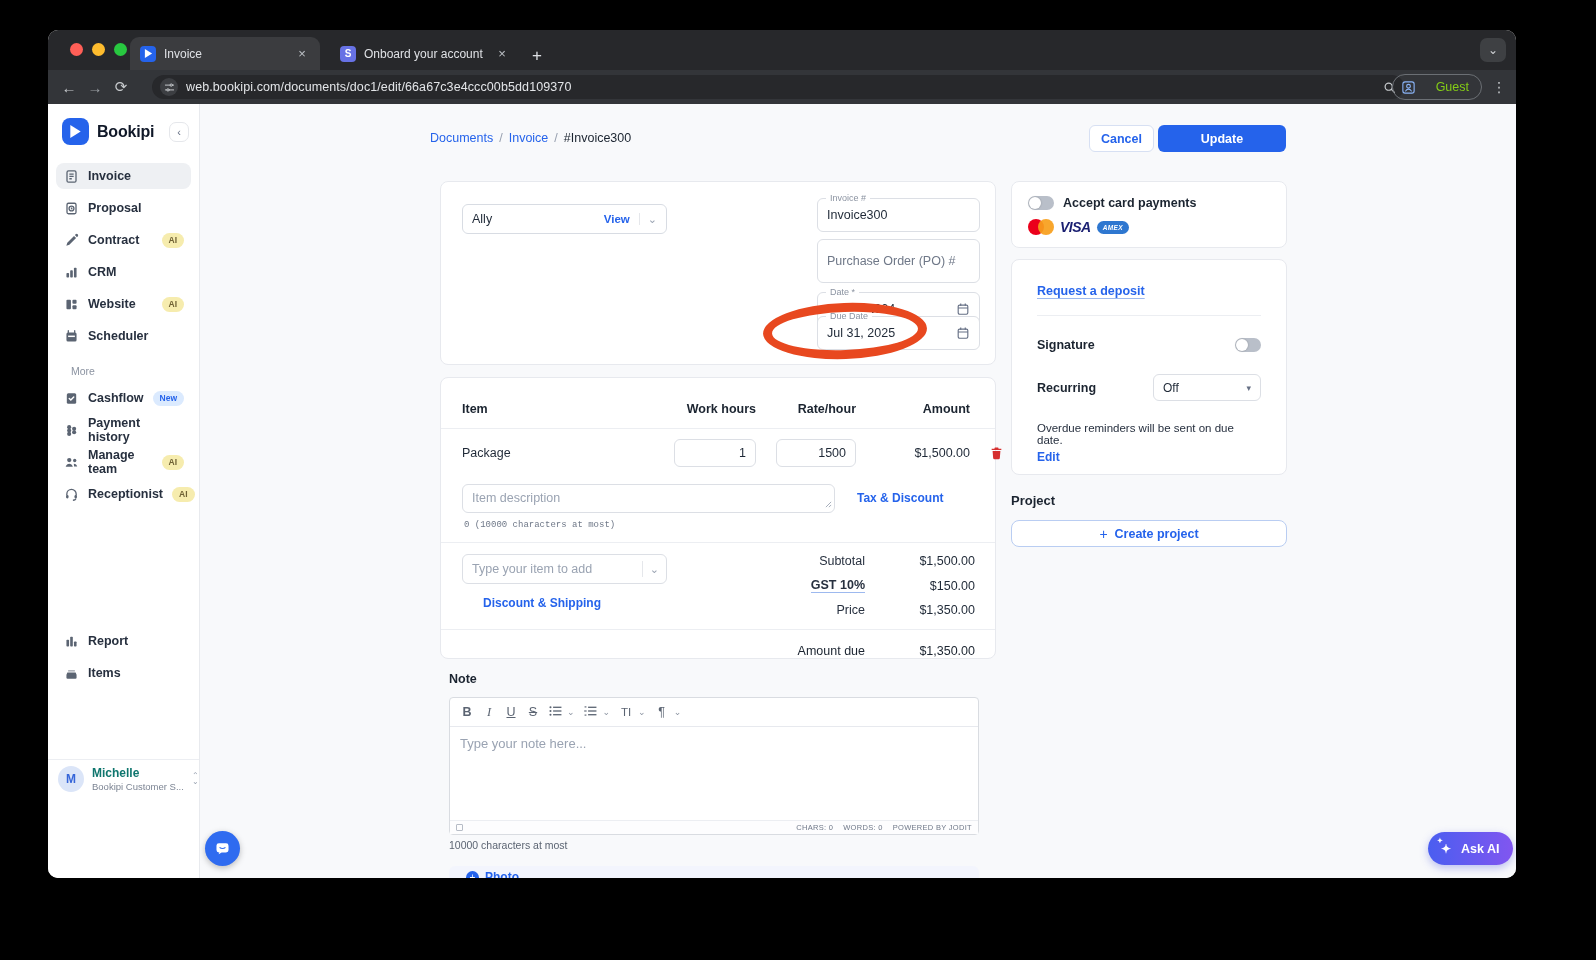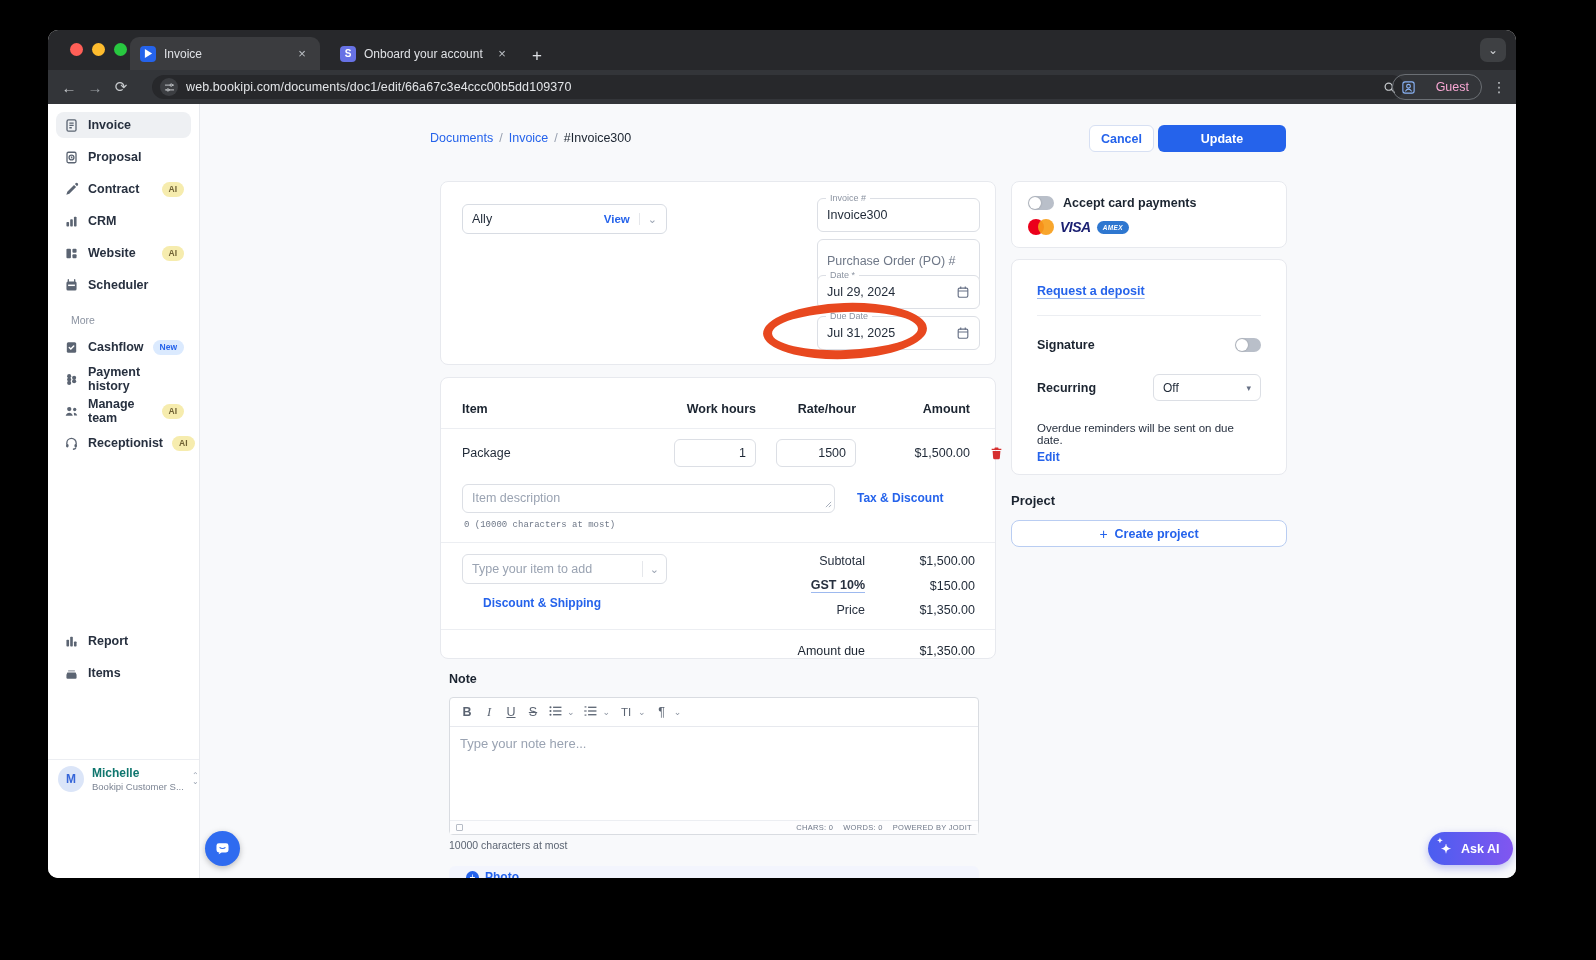--- a/index.html
+++ b/index.html
@@ -20,21 +20,21 @@
   .fav-bookipi { background:#2563eb; } .fav-s { background:#6772e5; }
   .newtab { color:#dfe1e5; font-size:17px; margin:0 0 4px 12px; }
   .win-chev { position:absolute; right:10px; top:8px; width:26px; height:24px; background:#3e4043; border-radius:7px; color:#cfd1d4; font-size:12px; display:flex; align-items:center; justify-content:center; }
   .toolbar { position:relative; height:34px; background:#333539; display:flex; align-items:center; color:#c7cacd; }
   .navbtn { font-size:15px; width:26px; text-align:center; color:#c7cacd; }
   .navbtn.fwd { color:#9a9ea3; }
   .urlpill { position:absolute; left:104px; right:112px; top:5px; height:24px; background:#27282b; border-radius:12px; display:flex; align-items:center; padding:0 8px; }
   .tune { width:18px; height:18px; border-radius:50%; background:#3c3e42; display:flex; align-items:center; justify-content:center; margin-right:8px; flex:none; }
   .url { color:#e3e5e8; font-size:12.5px; letter-spacing:.1px; flex:1; white-space:nowrap; overflow:hidden; }
   .mag { margin-left:auto; flex:none; display:flex; }
-  .guest { position:absolute; right:34px; top:4px; height:26px; border:1px solid #6b6f74; border-radius:13px; display:flex; align-items:center; gap:20px; padding:0 12px 0 8px; color:#f9a8d4; font-size:12.5px; }
+  .guest { position:absolute; right:34px; top:4px; height:26px; border:1px solid #6b6f74; border-radius:13px; display:flex; align-items:center; gap:20px; padding:0 12px 0 8px; color:#84cc16; font-size:12.5px; }
   .dots { position:absolute; right:10px; top:9px; font-size:14px; color:#c7cacd; }
 
   
   .shell { position:absolute; top:74px; left:0; right:0; bottom:0; display:flex; }
   .sidebar { width:152px; background:#fff; border-right:1px solid #e8eaee; position:relative; flex:none; }
   .logo-row { display:flex; align-items:center; padding:14px 10px 10px 14px; }
   .logo-mark { width:27px; height:27px; border-radius:8px; background:#2563eb; color:#fff; display:flex; align-items:center; justify-content:center; flex:none; }
   .logo-text { font-size:16px; font-weight:700; color:#101828; margin-left:8px; letter-spacing:-.2px; }
   .collapse { margin-left:auto; width:20px; height:20px; border:1px solid #e5e7eb; border-radius:7px; color:#667085; font-size:11px; display:flex; align-items:center; justify-content:center; background:#fff; }
   .nav { padding:8px 8px 0; }
@@ -216,20 +216,29 @@
           <path d="M7 18.2c1.1-2.4 3-3.6 5-3.6s3.9 1.2 5 3.6"></path>
         </svg>
       <span>Guest</span>
     </div>
     <span class="dots">⋮</span>
   </div>
 
   <div class="shell">
 
     <div class="sidebar">
+      <div class="logo-row">
+        <span class="logo-mark">
+          <svg width="13" height="13" viewBox="0 0 10 10">
+              <path d="M1 0l8 5-8 5z" fill="#fff"></path>
+            </svg>
+        </span>
+        <span class="logo-text">Bookipi</span>
+        <span class="collapse">‹</span>
+      </div>
       <div class="nav">
         <div class="nav-item active">
           <span class="icn">
               <svg width="15" height="15" viewBox="0 0 16 16" fill="none" stroke="#5b6472" stroke-width="1.4">
                 <rect x="3.2" y="2" width="9.6" height="12" rx="1.6"></rect>
                 <path d="M5.7 5.4h4.6M5.7 7.9h4.6M5.7 10.4h2.6"></path>
               </svg>
             </span>
           <span>Invoice</span>
         </div>
@@ -385,21 +394,21 @@
           <span class="view">View</span>
           <span class="chev">⌄</span>
         </div>
         <div class="ffield" style="top:16px; height:34px;">
           <span class="flabel">Invoice #</span>
           <input class="fval" value="Invoice300" style="">
         </div>
         <div class="ffield" style="top:57px; height:44px;">
           <input class="fval" placeholder="Purchase Order (PO) #" style="">
         </div>
-        <div class="ffield" style="top:93px; height:34px;gap:38px;">
+        <div class="ffield" style="top:110px; height:34px;gap:38px;">
           <span class="flabel">Date *</span>
           <span style="font-size:12.5px;color:#1f2937;">Jul 29, 2024</span>
           <span class="cal">
             <svg width="14" height="14" viewBox="0 0 16 16" fill="none" stroke="#667085" stroke-width="1.3">
                 <rect x="2.5" y="3.5" width="11" height="10.5" rx="1.6"></rect>
                 <path d="M2.5 6.8h11M5.4 1.8v2.6M10.6 1.8v2.6"></path>
               </svg>
           </span>
         </div>
         <div class="ffield" style="top:134px; height:34px;">

